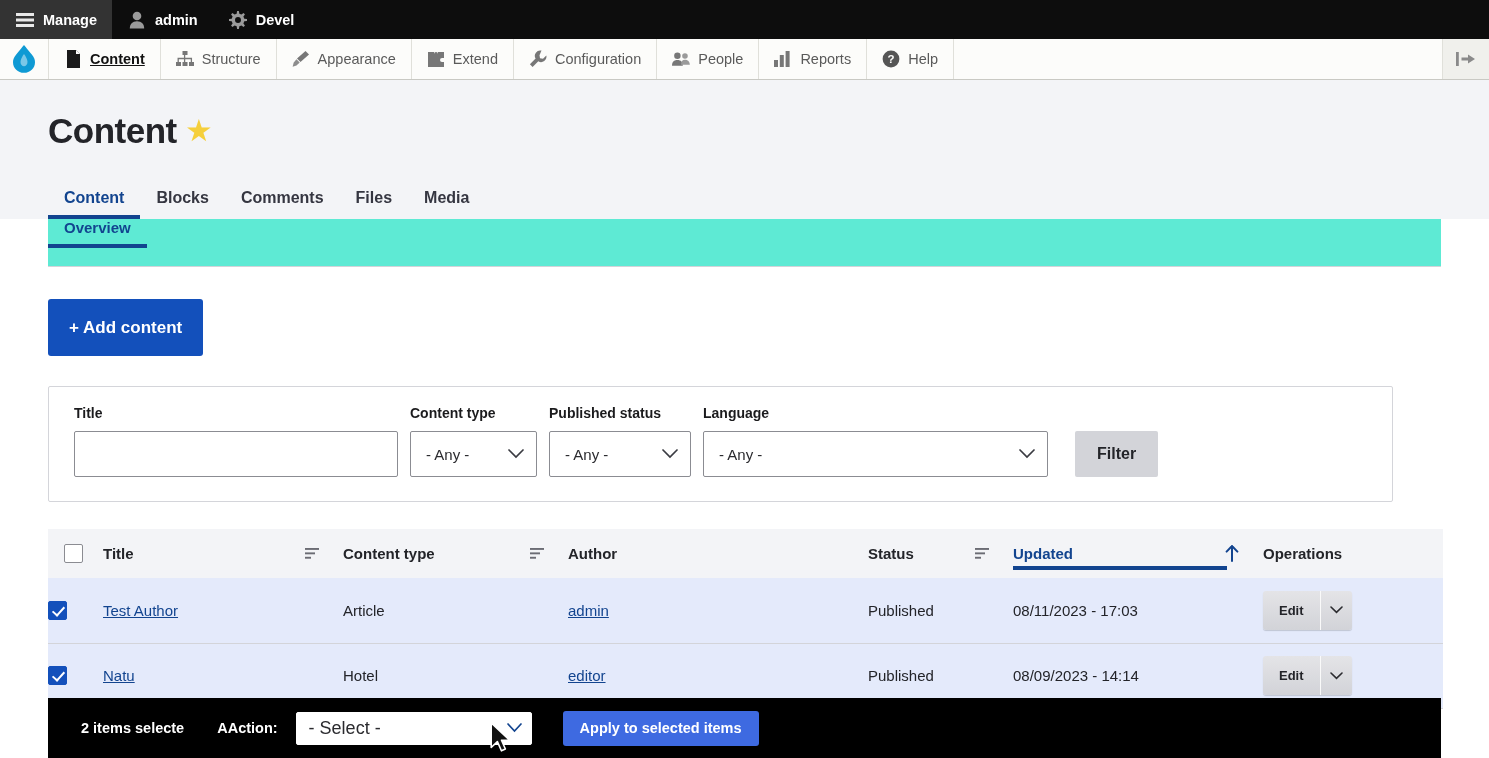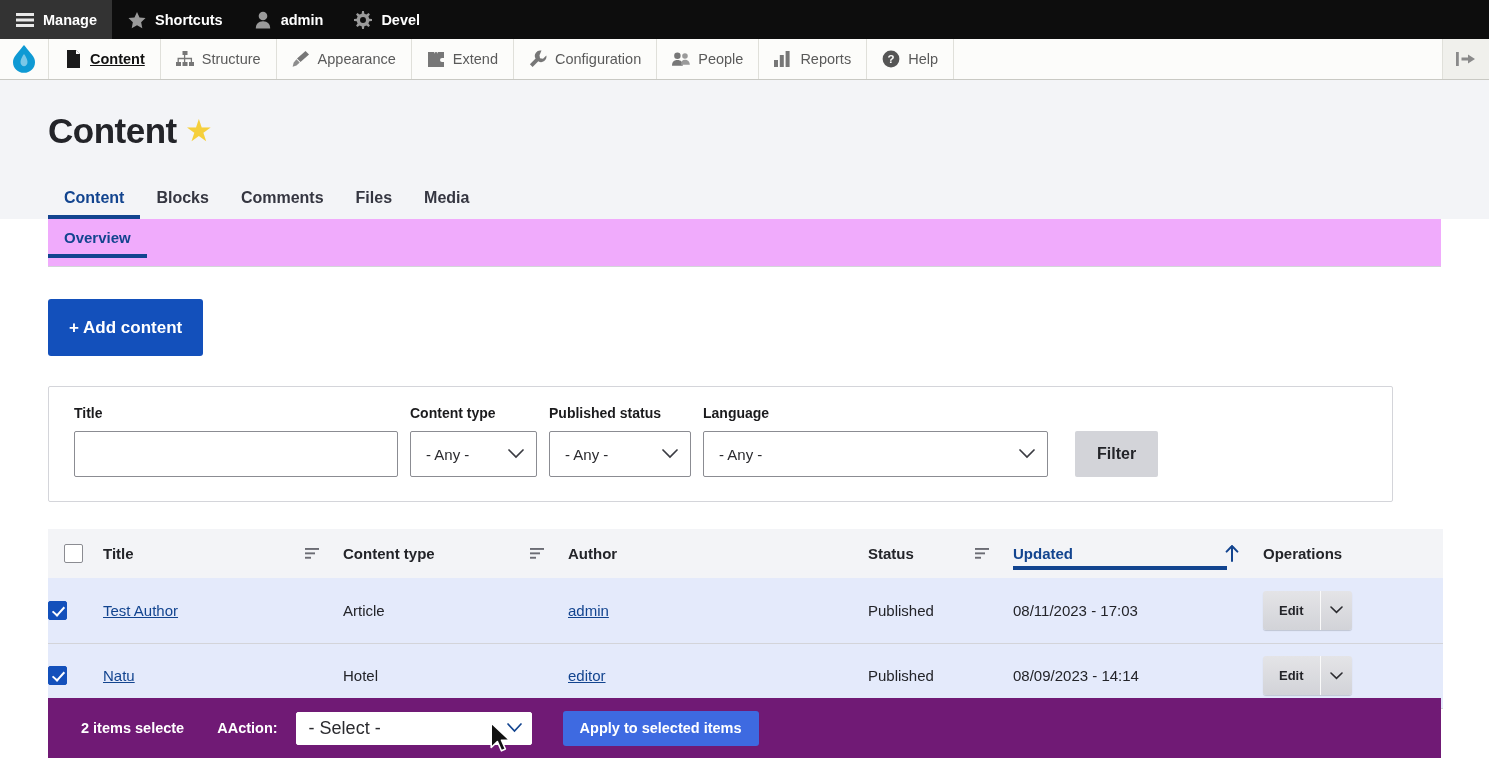--- a/index.html
+++ b/index.html
@@ -111,23 +111,23 @@
     cursor: pointer; position: relative; white-space: nowrap;
   }
   .ptab.active { color: #12448f; }
   .ptab.active::after {
     content: ""; position: absolute; left: 0; right: 0; bottom: 0;
     height: 4px; background: #12448f;
   }
 
   
   .tabs-secondary {
-    display: flex; align-items: center;
+    display: flex; align-items: flex-start;
     height: 48px;
-    background: #f0abfc;
+    background: #5eead4;
     border-bottom: 1px solid #d3d4d9;
     margin: 0 48px;
   }
   .stab {
     padding: 0 16px 11px 16px;
     font-size: 15px; font-weight: bold; color: #353641;
     cursor: pointer; position: relative; white-space: nowrap;
   }
   .stab.active { color: #12448f; }
   .stab.active::after {
@@ -266,21 +266,21 @@
     background: linear-gradient(#e4e4e7,#d2d3d8);
     width: 31px; display: flex; align-items: center; justify-content: center;
     cursor: pointer;
   }
 
   
   .action-bar {
     position: absolute;
     left: 48px; right: 48px; bottom: 0;
     height: 60px;
-    background: #701a75;
+    background: #000000;
     display: flex; align-items: center;
     padding-left: 33px;
     gap: 18px;
     z-index: 20;
   }
   .ab-count { color: #fff; font-size: 14.5px; font-weight: bold; white-space: nowrap; }
   .ab-label { color: #fff; font-size: 14.5px; font-weight: bold; white-space: nowrap; margin-left: 15px; }
   .ab-select {
     position: relative;
     width: 236px; height: 33px;
@@ -327,28 +327,20 @@
       <span class="tb-ico">
         <svg width="18" height="14" viewBox="0 0 18 14">
           <rect x="0" y="0" width="18" height="3" fill="#e8e8e8"></rect>
           <rect x="0" y="5.5" width="18" height="3" fill="#e8e8e8"></rect>
           <rect x="0" y="11" width="18" height="3" fill="#e8e8e8"></rect>
         </svg>
       </span>
       <span>Manage</span>
     </div>
 
-    <div class="tb-item">
-      <span class="tb-ico">
-        <svg width="18" height="18" viewBox="0 0 20 19">
-          <path d="M10 0.5 L12.8 6.6 L19.5 7.4 L14.6 12 L15.9 18.6 L10 15.3 L4.1 18.6 L5.4 12 L0.5 7.4 L7.2 6.6 Z" fill="#9a9a9a"></path>
-        </svg>
-      </span>
-      <span>Shortcuts</span>
-    </div>
 
     <div class="tb-item">
       <span class="tb-ico">
         <svg width="16" height="18" viewBox="0 0 16 18">
           <circle cx="8" cy="5" r="4.3" fill="#9a9a9a"></circle>
           <path d="M8 10.3 C3.4 10.3 0.8 13.2 0.8 17.6 L15.2 17.6 C15.2 13.2 12.6 10.3 8 10.3 Z" fill="#9a9a9a"></path>
         </svg>
       </span>
       <span>admin</span>
     </div>

